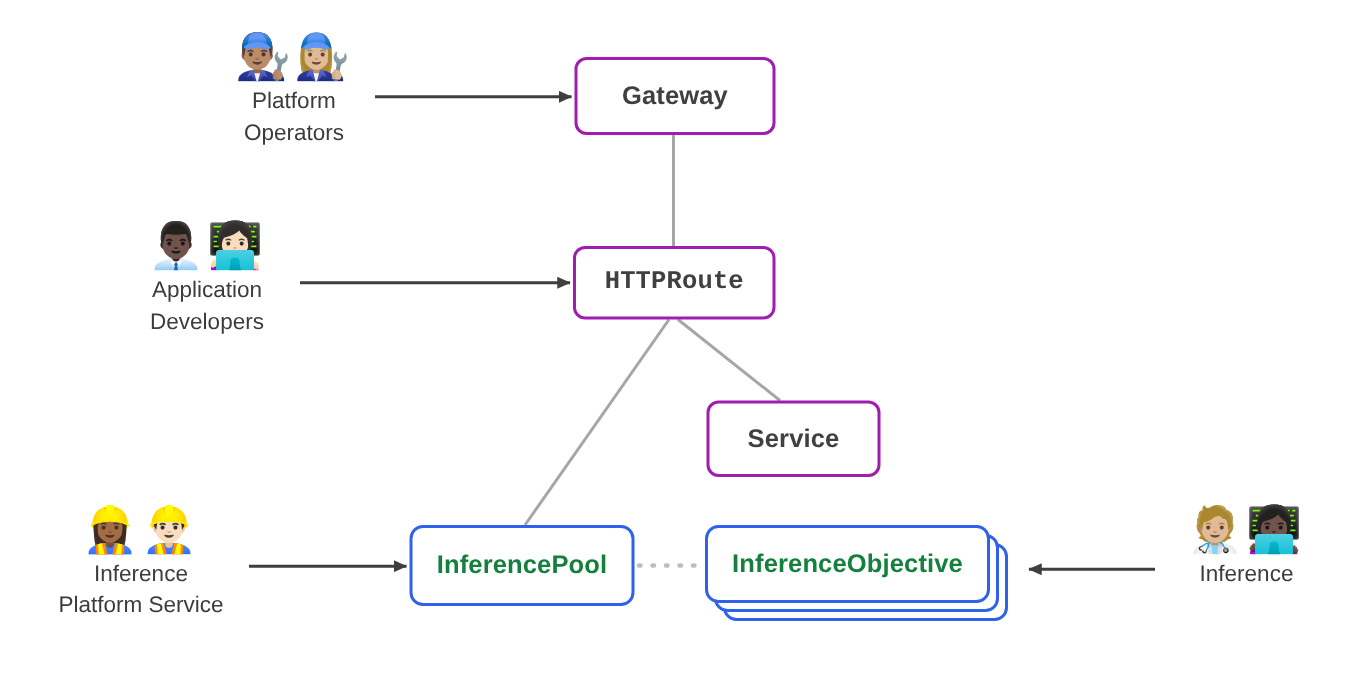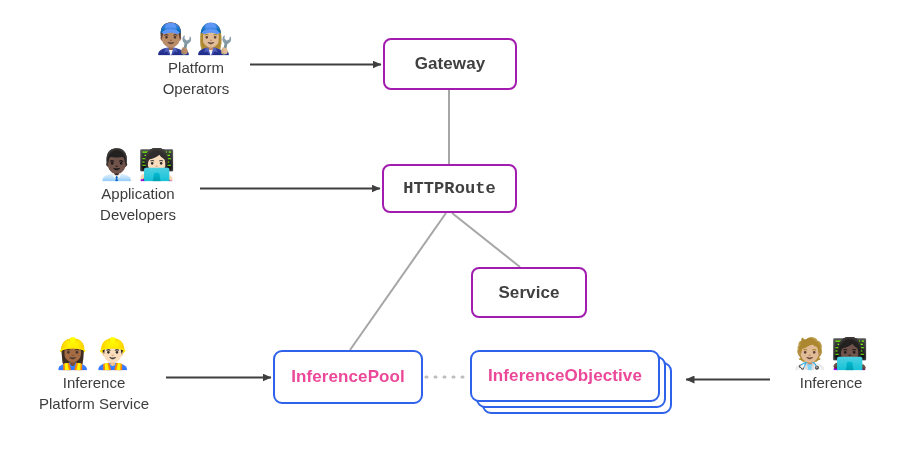--- a/index.html
+++ b/index.html
@@ -34,21 +34,21 @@
     border: 2px solid #a21caf;
     border-radius: 8px;
     color: #404040;
     font-size: 17px;
     font-weight: bold;
     letter-spacing: 0.1px;
     white-space: nowrap;
   }
   .node.blue {
     border-color: #2f62ea;
-    color: #ec4899;
+    color: #15803d;
     border-width: 2px;
     border-radius: 9px;
     text-align: right;
   }
   .stack {
     position: absolute;
   }
   .stack .layer {
     position: absolute;
     box-sizing: border-box;

